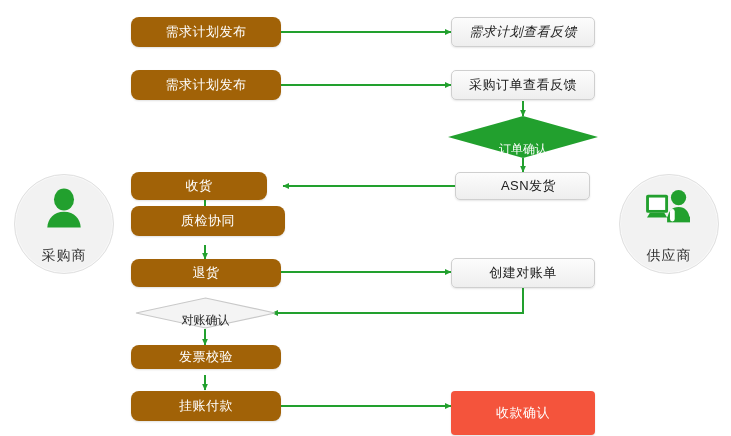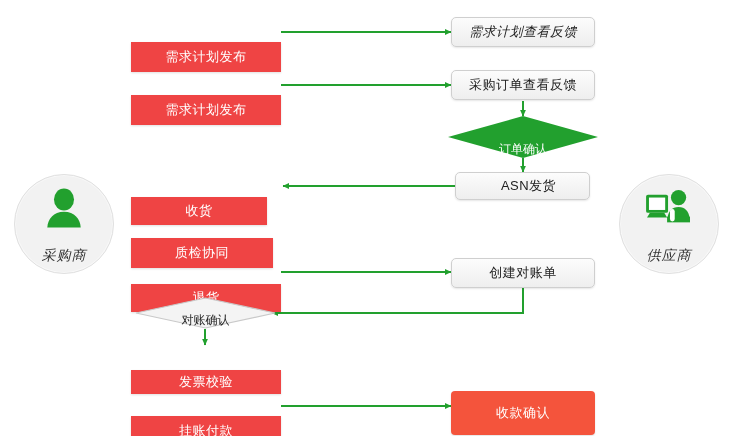--- a/index.html
+++ b/index.html
@@ -18,25 +18,24 @@
   .node{
     position:absolute;
     box-sizing:border-box;
     display:flex;align-items:center;justify-content:center;
     font-size:13px;
     letter-spacing:.5px;
     white-space:nowrap;
     z-index:3;
   }
   .node.green{
-    background:#ef4444;
+    background:#a16207;
     color:#ffffff;
-    border-radius:0;
+    border-radius:8px;
     box-shadow:0 1px 2px rgba(0,0,0,.12);
-    margin-top:25px;
   }
   .node.orange{
     background:#f4543c;
     color:#ffffff;
     border-radius:4px;
     box-shadow:0 1px 2px rgba(0,0,0,.12);
   }
   .node.plain{
     background:linear-gradient(#fcfcfc,#eeeeee);
     color:#222222;
@@ -75,21 +74,20 @@
   .actor .glyph{
     width:50px;height:46px;
     display:flex;align-items:flex-end;justify-content:center;
     margin-bottom:1px;
   }
   .actor .aname{
     font-size:14px;
     color:#333333;
     margin-top:16px;
     letter-spacing:1px;
-    font-style:italic;
   }
 </style>
 </head>
 <body>
 
 <div id="stage">
 
   <svg id="wires" viewBox="0 0 731 436" width="731" height="436">
     <defs>
       <marker id="ah" markerWidth="7" markerHeight="7" refX="6" refY="3.2" orient="auto" markerUnits="userSpaceOnUse">
@@ -164,21 +162,21 @@
     <svg class="dshape" viewBox="0 0 150 42" preserveAspectRatio="none">
       <polygon points="75,0 150,21 75,42 0,21" fill="#22a02e"></polygon>
     </svg>
     <span class="dlabel">订单确认</span>
   </div>
 
   <div class="node plain" style="left:455px;top:172px;width:135px;height:28px;padding-left:12px;">ASN发货</div>
 
   <div class="node green" style="left:131px;top:172px;width:136px;height:28px;">收货</div>
 
-  <div class="node green" style="left:131px;top:213px;width:142px;height:30px;">质检协同</div>
+  <div class="node green" style="left:131px;top:206px;width:154px;height:30px;">质检协同</div>
 
   <div class="node green" style="left:131px;top:259px;width:150px;height:28px;">退货</div>
 
   <div class="node plain" style="left:451px;top:258px;width:144px;height:30px;">创建对账单</div>
 
   <div class="diamond white" style="left:135px;top:297px;width:141px;height:32px;">
     <svg class="dshape" viewBox="0 0 141 32" preserveAspectRatio="none">
       <polygon points="70.5,1 140,16 70.5,31 1,16" fill="#f4f4f4" stroke="#c9c9c9" stroke-width="1.2"></polygon>
     </svg>
     <span class="dlabel">对账确认</span>

